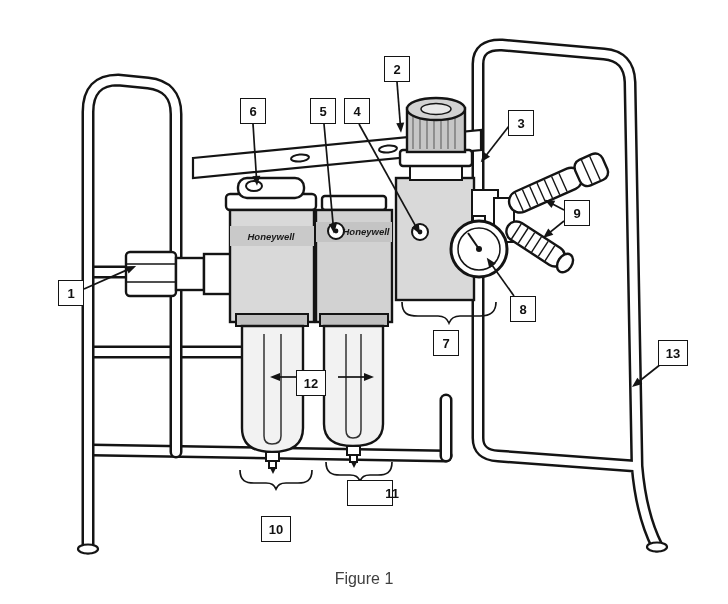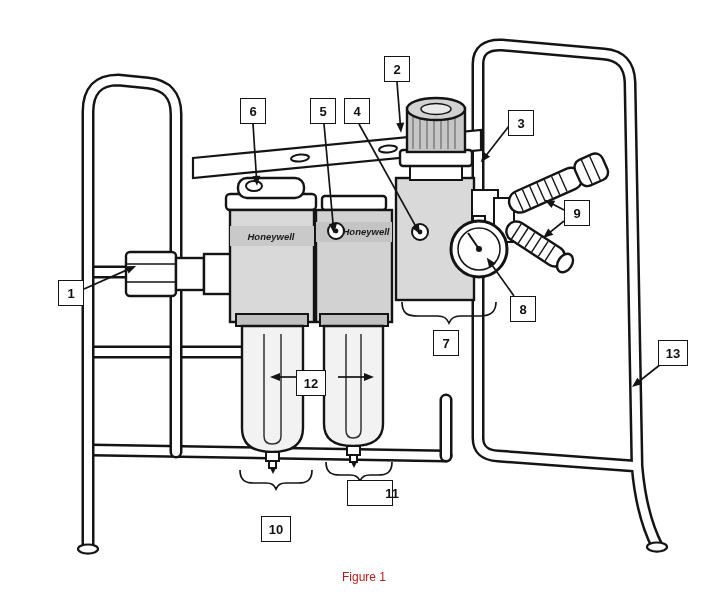--- a/index.html
+++ b/index.html
@@ -9,21 +9,21 @@
   .tube-o{fill:none;stroke:#141414;stroke-width:13;stroke-linejoin:round;stroke-linecap:round;}
   .tube-i{fill:none;stroke:#ffffff;stroke-width:8;stroke-linejoin:round;stroke-linecap:round;}
   .ln{stroke:#141414;fill:#ffffff;}
   .brace{fill:none;stroke:#141414;stroke-width:1.7;}
   .arrow line{stroke:#141414;stroke-width:1.7;}
   .arrow path{fill:#141414;stroke:none;}
   .callout{position:absolute;width:26px;height:26px;background:#ffffff;border:1.6px solid #141414;
            display:flex;align-items:center;justify-content:center;font-weight:bold;font-size:13px;
            color:#111;box-sizing:border-box;z-index:5;}
   .callout.wide{width:30px;}
-  .caption{position:absolute;left:0;top:570px;width:100%;text-align:center;font-size:12px;color:#b91c1c;}
+  .caption{position:absolute;left:0;top:570px;width:100%;text-align:center;font-size:16px;color:#404040;}
   .brand{font-family:"Liberation Sans",sans-serif;font-style:italic;font-weight:bold;
          font-size:9.5px;fill:#1a1a1a;}
 </style>
 </head>
 <body>
 
 <div class="stage">
 
 <svg width="728" height="604" viewBox="0 0 728 604">
 

